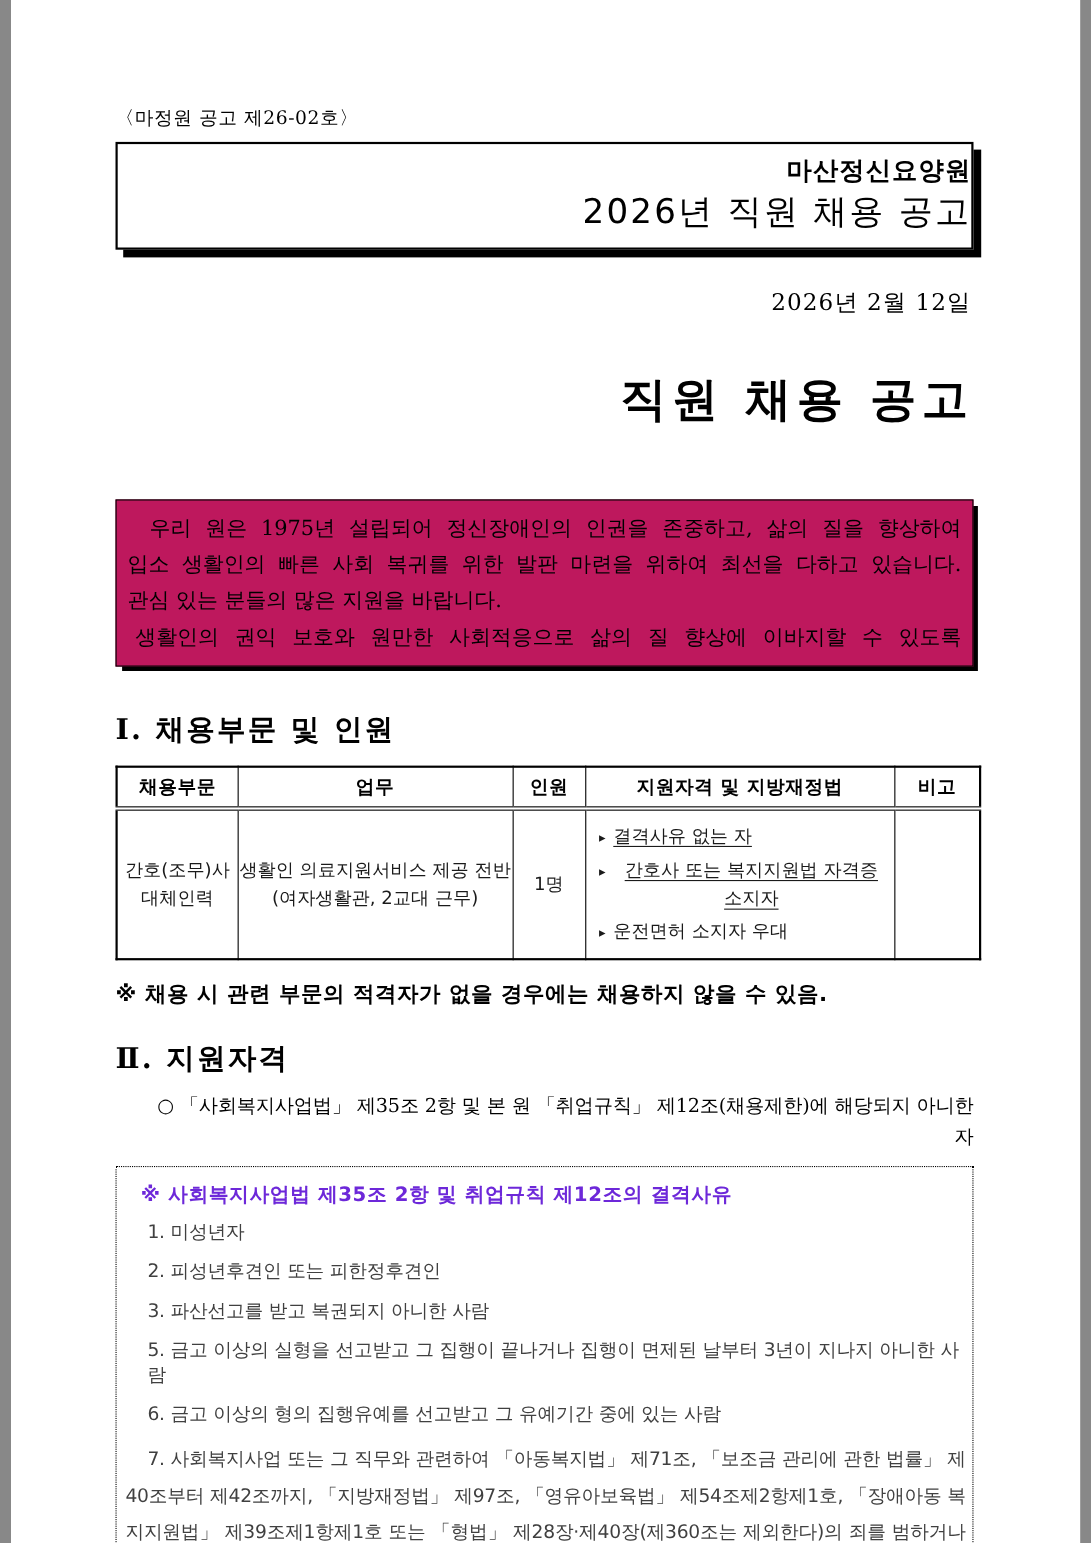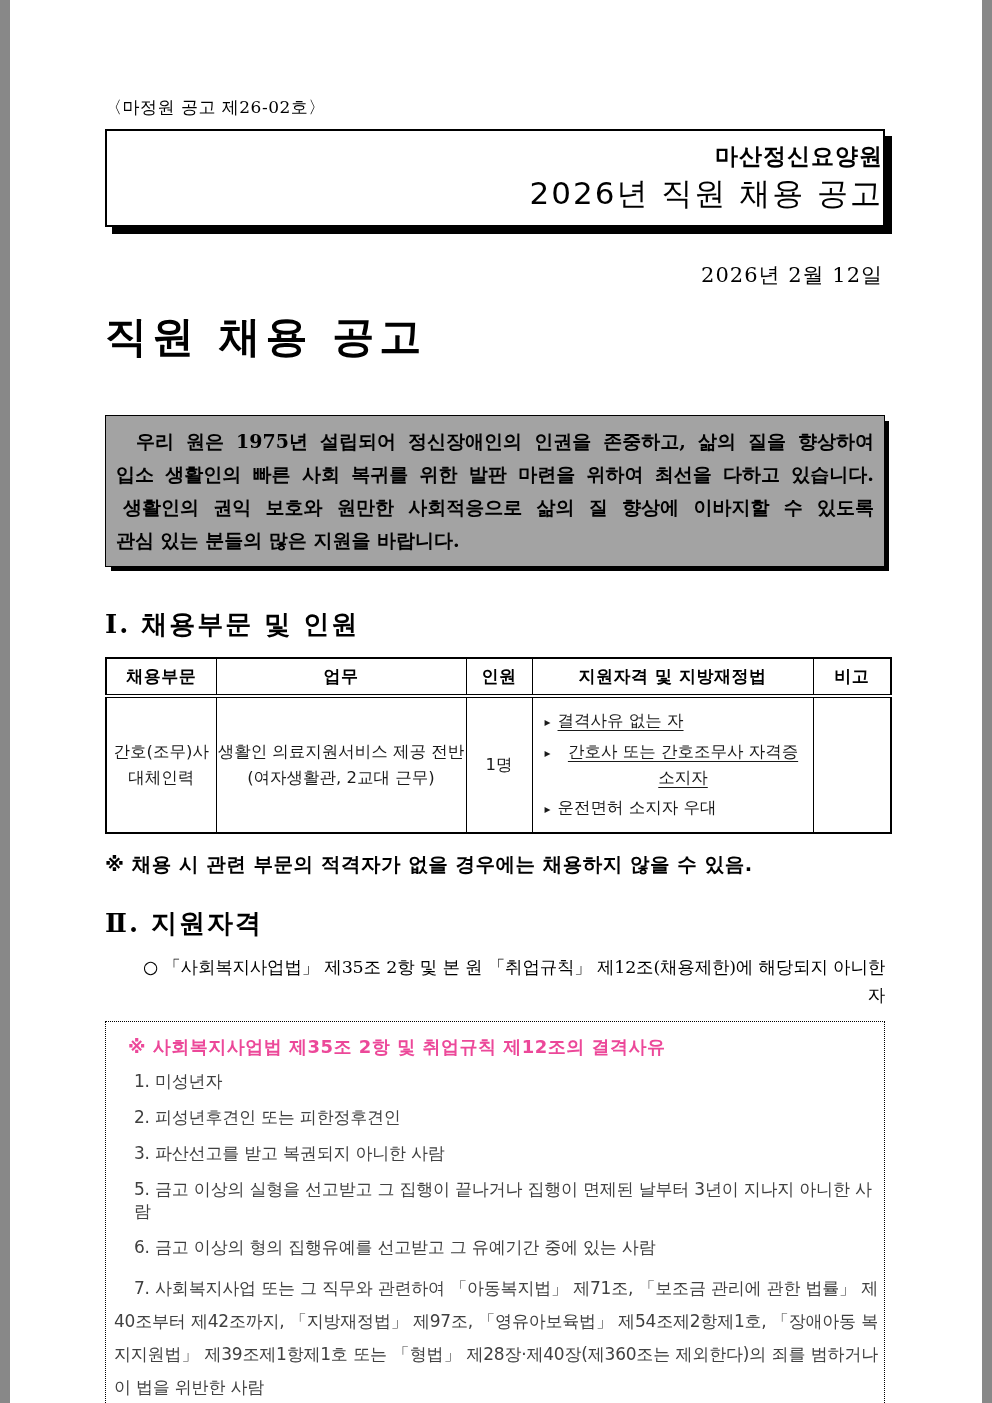--- a/index.html
+++ b/index.html
@@ -48,35 +48,34 @@
   .date-line {
     margin-top: 34px;
     text-align: right;
     font-family: "DejaVu Serif", serif;
     font-size: 21px;
     letter-spacing: 1px;
     padding-right: 2px;
   }
 
   .main-title {
-    margin-top: 20px;
-    text-align: left;
+    margin-top: 46px;
+    text-align: right;
     font-size: 42px;
     font-weight: bold;
     letter-spacing: 5px;
   }
 
   
   .intro-box {
-    margin-top: 50px;
+    margin-top: 63px;
     border: 1.5px solid #000;
     box-shadow: 5px 5px 0 -1px #000;
     padding: 9px 10px;
-    background: #a3a3a3;
-    font-weight: bold;
+    background: #be185d;
   }
   .intro-line {
     font-family: "DejaVu Serif", serif;
     font-size: 19px;
     line-height: 33px;
     white-space: normal;
   }
   .intro-line.justify { text-align: justify; text-align-last: justify; }
   .intro-line.ind-lg { text-indent: 20px; }
   .intro-line.ind-sm { text-indent: 7px; }
@@ -144,21 +143,21 @@
     border: 1.5px dotted #000;
     padding: 13px 6px 10px 6px;
     background: #fff;
   }
   .dq-title {
     font-size: 18px;
     font-weight: bold;
     padding-left: 16px;
     letter-spacing: 0.5px;
     margin-bottom: 11px;
-    color: #ec4899;
+    color: #6d28d9;
   }
   .dq-item {
     font-size: 17px;
     color: #404040;
     padding-left: 22px;
     line-height: 22px;
     margin-bottom: 14px;
     letter-spacing: -0.2px;
   }
   .dq-item.long {
@@ -181,22 +180,22 @@
     <div class="notice">2026년 직원 채용 공고</div>
   </div>
 
   <div class="date-line">2026년 2월 12일</div>
 
   <div class="main-title">직원 채용 공고</div>
 
   <div class="intro-box">
     <div class="intro-line justify ind-lg">우리 원은 1975년 설립되어 정신장애인의 인권을 존중하고, 삶의 질을 향상하여</div>
     <div class="intro-line justify">입소 생활인의 빠른 사회 복귀를 위한 발판 마련을 위하여 최선을 다하고 있습니다.</div>
+    <div class="intro-line">관심 있는 분들의 많은 지원을 바랍니다.</div>
     <div class="intro-line justify ind-sm">생활인의 권익 보호와 원만한 사회적응으로 삶의 질 향상에 이바지할 수 있도록</div>
-    <div class="intro-line">관심 있는 분들의 많은 지원을 바랍니다.</div>
   </div>
 
   <div class="section-heading section-1">Ⅰ. 채용부문 및 인원</div>
 
   <table class="recruit">
     <colgroup>
       <col style="width:110px">
       <col style="width:250px">
       <col style="width:66px">
       <col style="width:281px">
@@ -222,21 +221,21 @@
           <div>(여자생활관, 2교대 근무)</div>
         </td>
         <td>1명</td>
         <td class="qual-cell">
           <div class="qual-row">
             <span class="qual-bullet">▸</span>
             <span class="qual-text u">결격사유 없는 자</span>
           </div>
           <div class="qual-row">
             <span class="qual-bullet">▸</span>
-            <span class="qual-text u">간호사 또는 간호조무사 자격증 소지자</span>
+            <span class="qual-text u">간호사 또는 복지지원법 자격증 소지자</span>
           </div>
           <div class="qual-row">
             <span class="qual-bullet">▸</span>
             <span class="qual-text">운전면허 소지자 우대</span>
           </div>
         </td>
         <td></td>
       </tr>
     </tbody>
   </table>

